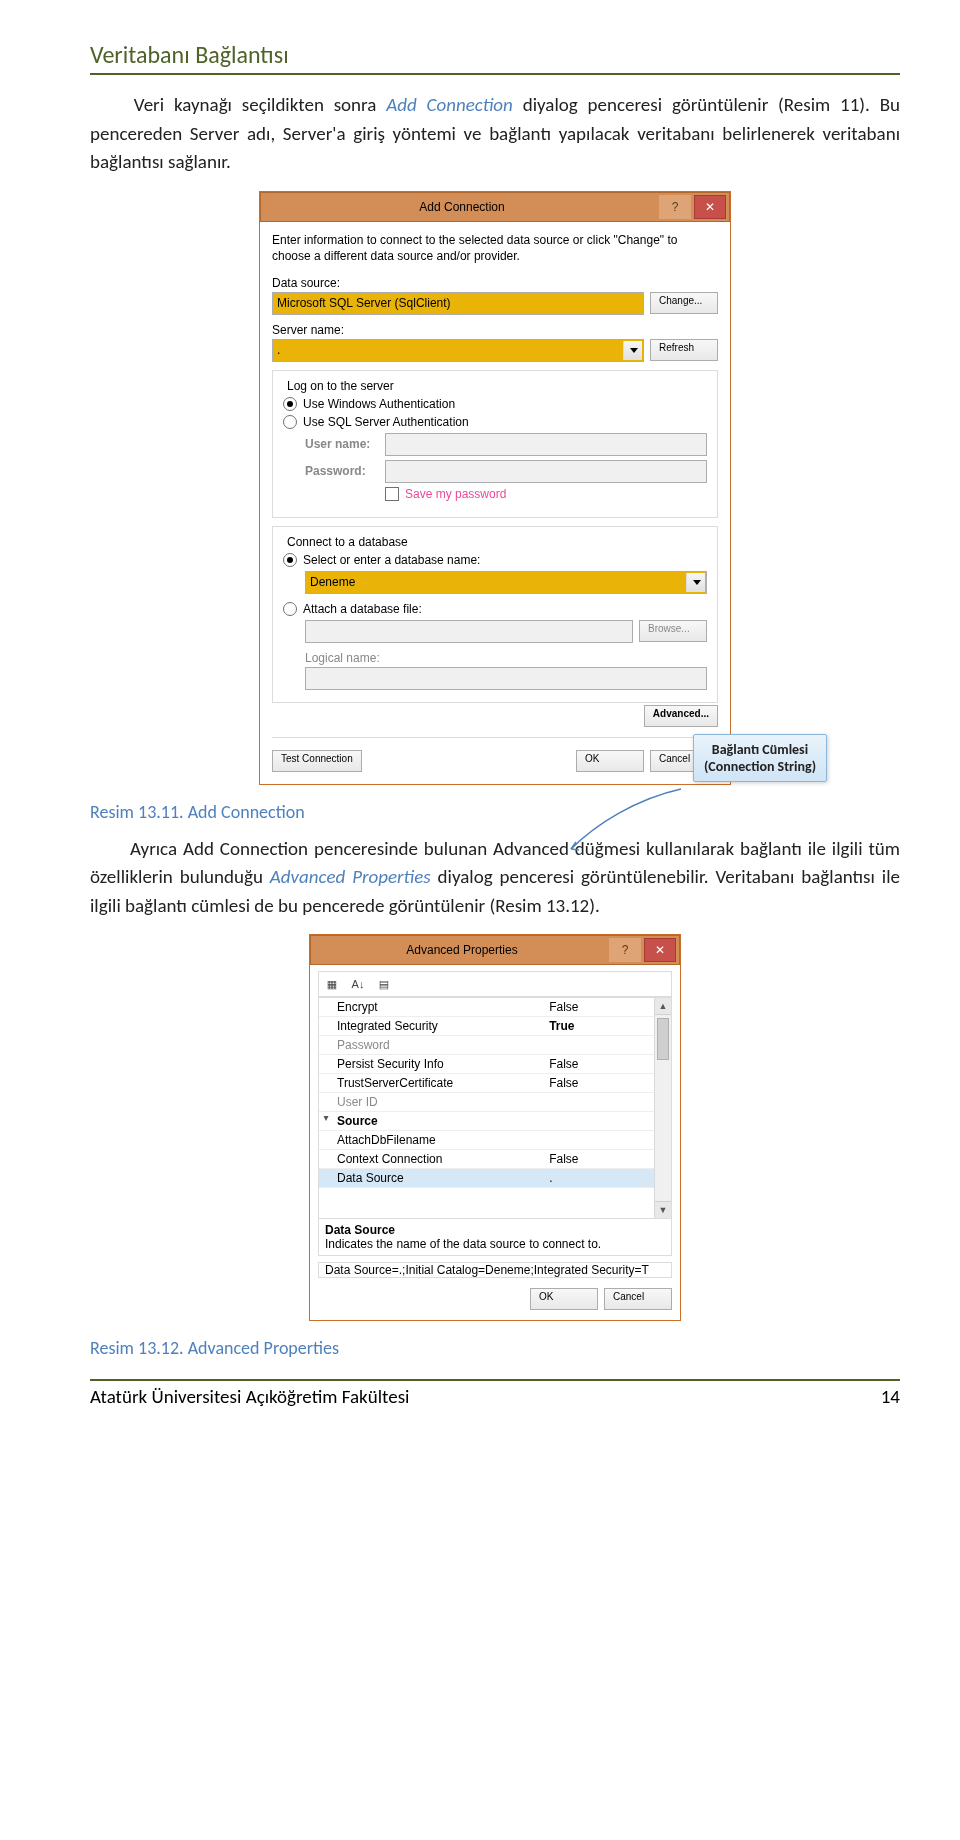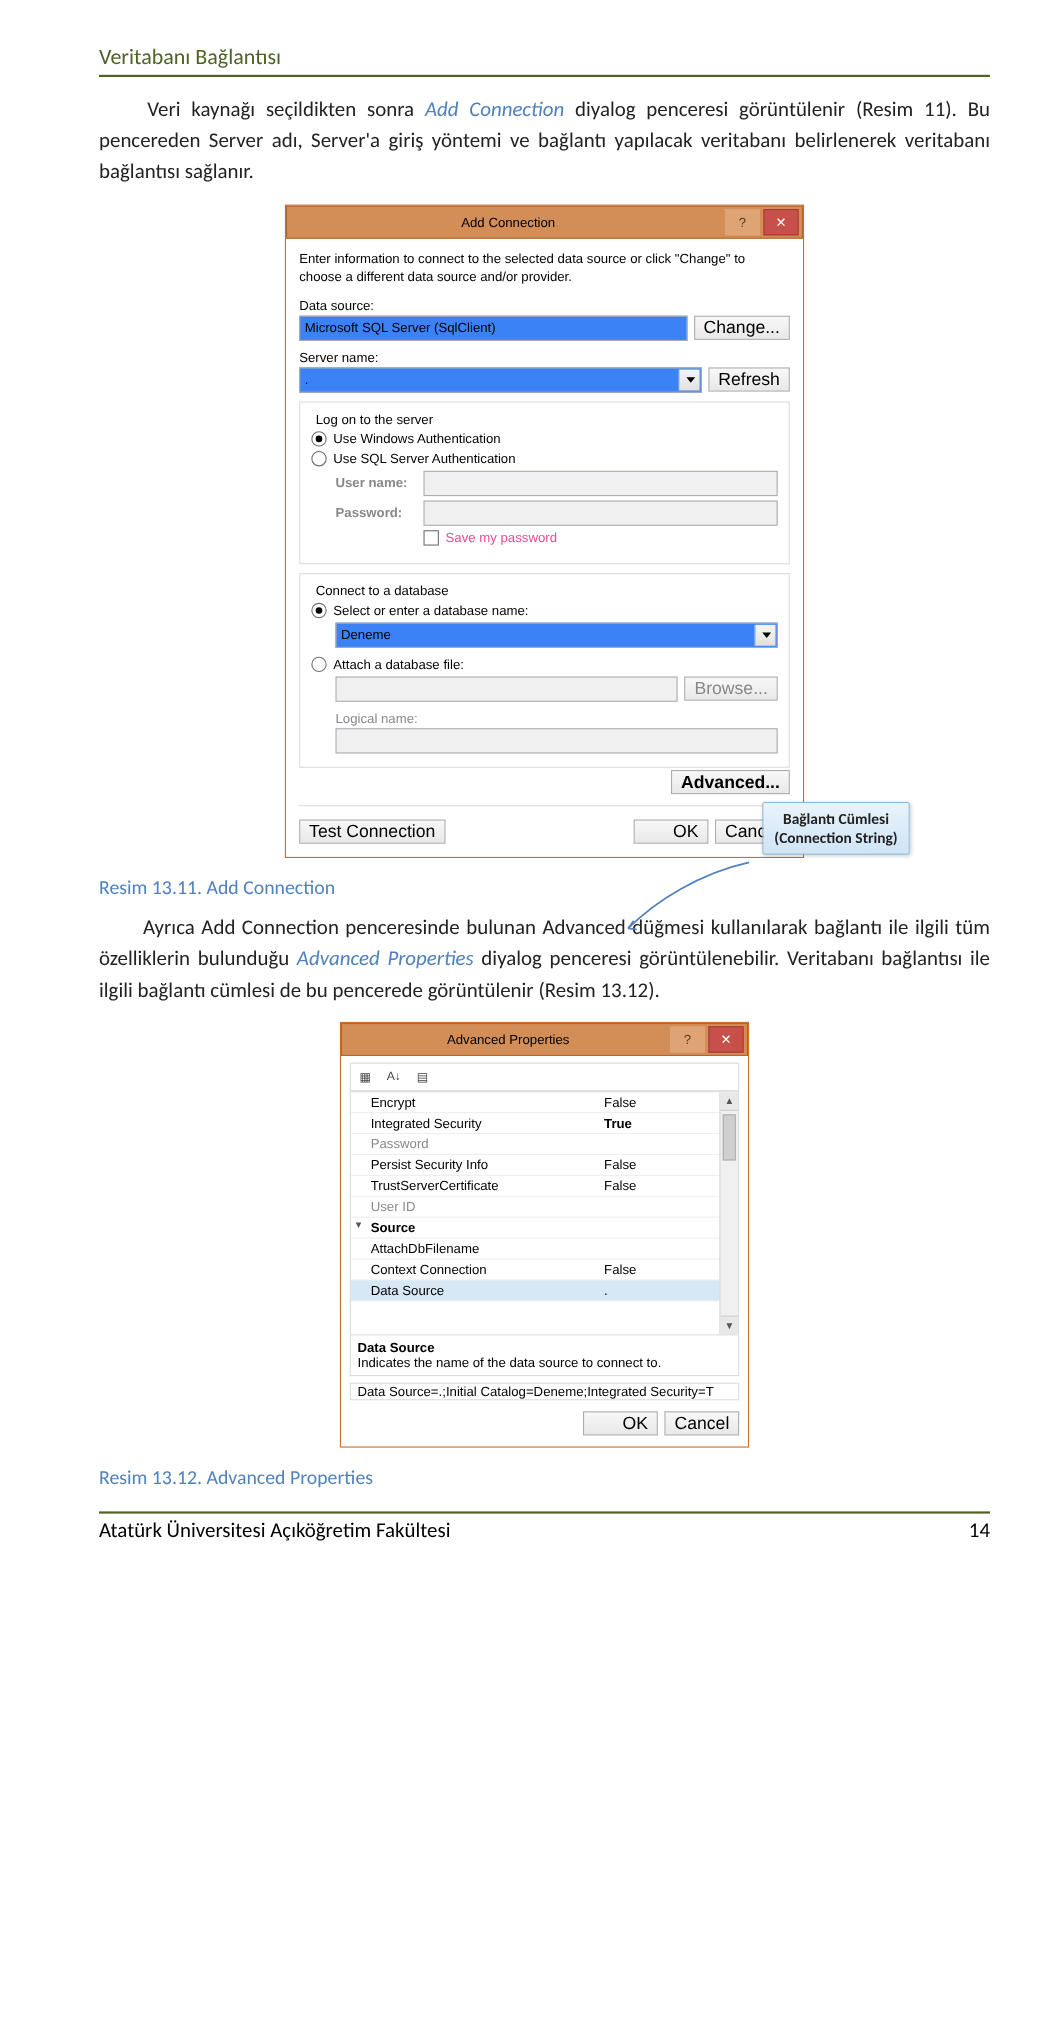--- a/index.html
+++ b/index.html
@@ -8,21 +8,21 @@
     background: #fff;
     width: 960px;
     font-size: 19px;
     color: #222;
   }
   .page {
     padding: 40px 60px 0 90px;
   }
   .page-header {
     color: #4F6228;
-    font-size: 20px;
+    font-size: 24px;
     border-bottom: 2px solid #4F6228;
     padding-bottom: 4px;
     margin-bottom: 16px;
   }
   .body-text {
     line-height: 1.5;
     margin: 8px 0 14px 0;
     text-align: justify;
   }
   .body-text .em { color: #4F81BD; font-style: italic; }
@@ -55,27 +55,27 @@
     width: 30px; height: 22px; display:flex; align-items:center; justify-content:center;
     margin-right: 3px; border: 1px solid transparent;
   }
   .titlebar .ctrl.help { background:#dfa476; color:#5a3a1a; }
   .titlebar .ctrl.close { background:#c8504a; color:#fff; border-color:#a83a34; }
   .dlg-body { padding: 10px 12px 12px 12px; }
   .dlg-desc { margin-bottom: 12px; line-height:1.35; }
   .lbl { margin: 8px 0 2px 0; }
   .row { display:flex; gap:6px; align-items:center; }
   .txtbox {
-    flex:1; height:21px; border:1px solid #abadb3; background:#3b82f6;
+    flex:1; height:21px; border:1px solid #abadb3; background:#eab308;
     padding: 0 4px; font-size:12px; display:flex; align-items:center; color:#000;
   }
   .txtbox.disabled { background:#f0f0f0; color:#888; }
   .btn {
     border:1px solid #acacac; background: linear-gradient(#f8f8f8,#e8e8e8);
-    font-size:16px; padding: 2px 8px; min-width:68px; text-align:right;
+    font-size:10px; padding: 2px 8px; min-width:68px; text-align:left;
     height:22px; box-sizing:border-box;
   }
   .select { position:relative; }
   .select::after {
     content:""; position:absolute; right:5px; top:8px;
     border-left:4px solid transparent; border-right:4px solid transparent;
     border-top:5px solid #000;
   }
   .select .sel-btn { position:absolute; right:1px; top:1px; bottom:1px; width:18px; border-left:1px solid #dcdcdc; background:linear-gradient(#f5f5f5,#e1e1e1);}
   .group {

